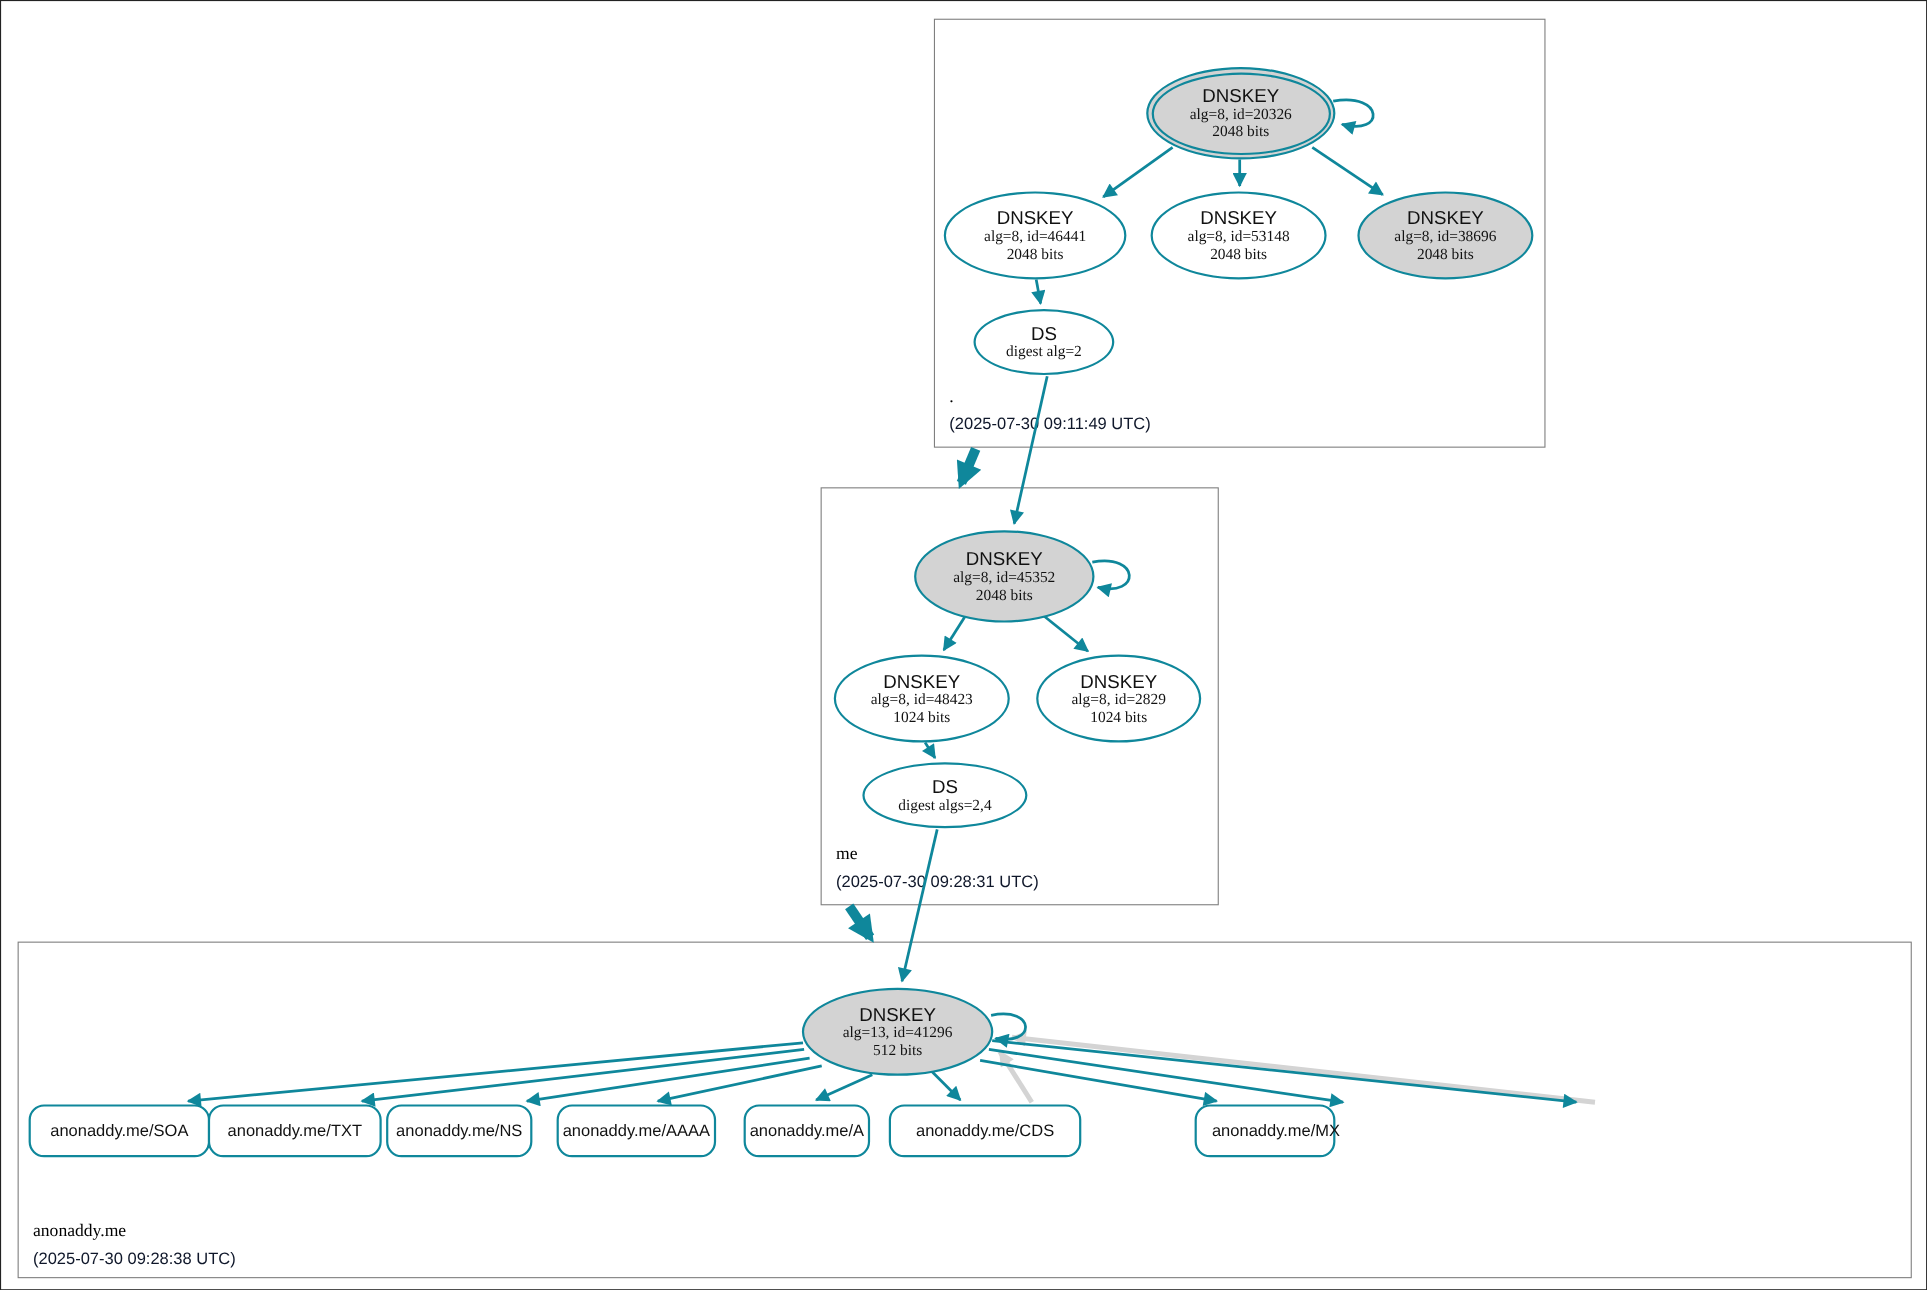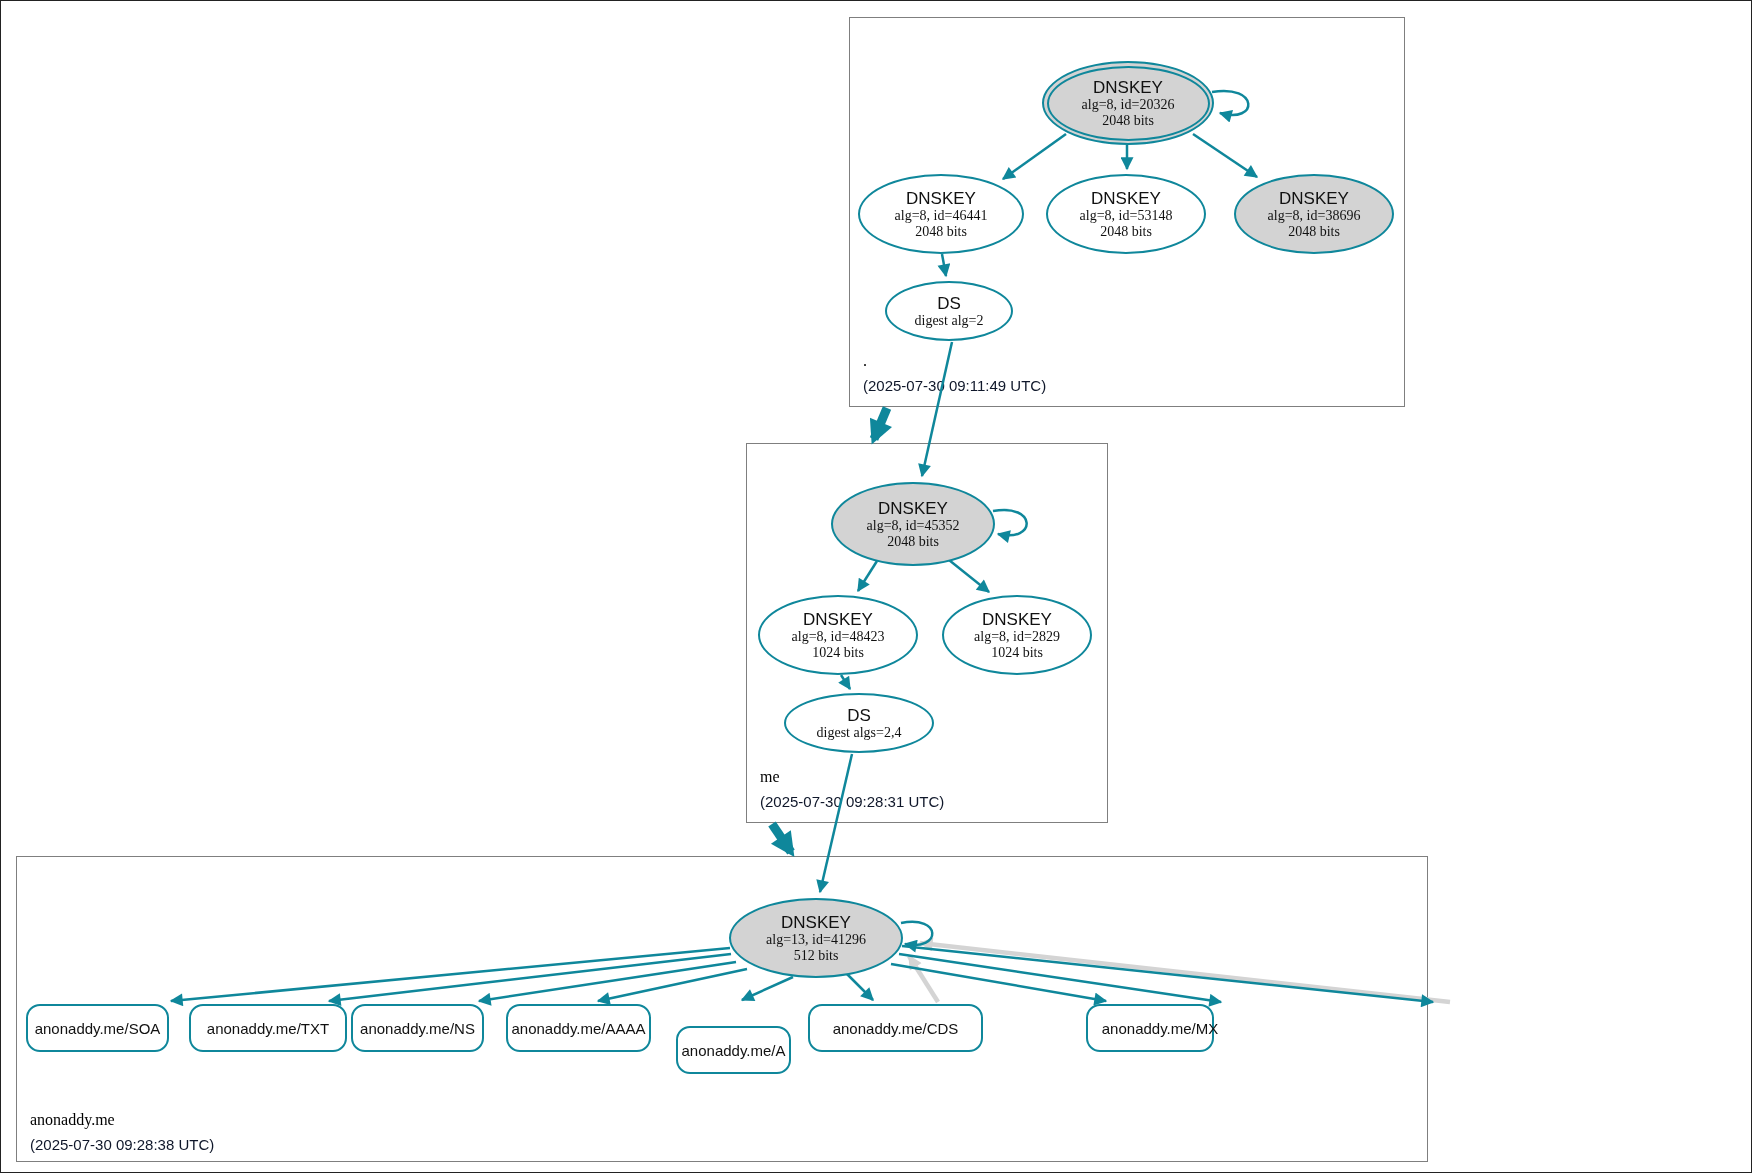--- a/index.html
+++ b/index.html
@@ -79,21 +79,21 @@
     </div>
   </div>
 
   <div class="zone-box" style="left:745px;top:442px;width:362px;height:380px;">
     <div class="zone-meta" style="bottom:12px;">
       <div class="zone-label">me</div>
       <div class="zone-timestamp">(2025-07-30 09:28:31 UTC)</div>
     </div>
   </div>
 
-  <div class="zone-box" style="left:15px;top:855px;width:1412px;height:306px;">
+  <div class="zone-box" style="left:15px;top:855px;width:1722px;height:306px;">
     <div class="zone-meta" style="bottom:8px;">
       <div class="zone-label">anonaddy.me</div>
       <div class="zone-timestamp">(2025-07-30 09:28:38 UTC)</div>
     </div>
   </div>
 
   <svg class="edges" width="1752" height="1173" viewBox="0 0 1752 1173">
     <defs>
       <marker id="ah" viewBox="0 0 10 10" refX="9" refY="5" markerWidth="15" markerHeight="13" orient="auto" markerUnits="userSpaceOnUse">
         <path d="M0 0 L10 5 L0 10 z" fill="#0f879b"></path>
@@ -208,33 +208,33 @@
   </div>
 
   <div class="node gray" style="left:728px;top:897px;width:174px;height:80px;">
     <div class="node-text">
       <div class="node-title">DNSKEY</div>
       <div class="node-detail">alg=13, id=41296</div>
       <div class="node-detail">512 bits</div>
     </div>
   </div>
 
-  <div class="rrset" style="left:25px;width:143px;">
+  <div class="rrset" style="left:25px;width:165px;">
     <span>anonaddy.me/SOA</span>
   </div>
   <div class="rrset" style="left:188px;width:158px;">
     <span>anonaddy.me/TXT</span>
   </div>
   <div class="rrset" style="left:350px;width:133px;">
     <span>anonaddy.me/NS</span>
   </div>
   <div class="rrset" style="left:505px;width:145px;">
     <span>anonaddy.me/AAAA</span>
   </div>
-  <div class="rrset" style="left:675px;width:115px;margin-top:22px;">
+  <div class="rrset" style="left:675px;width:115px;">
     <span>anonaddy.me/A</span>
   </div>
   <div class="rrset" style="left:807px;width:175px;">
     <span>anonaddy.me/CDS</span>
   </div>
   <div class="rrset" style="left:1085px;width:128px;padding-left:20px;">
     <span>anonaddy.me/MX</span>
   </div>
 
 </div>

